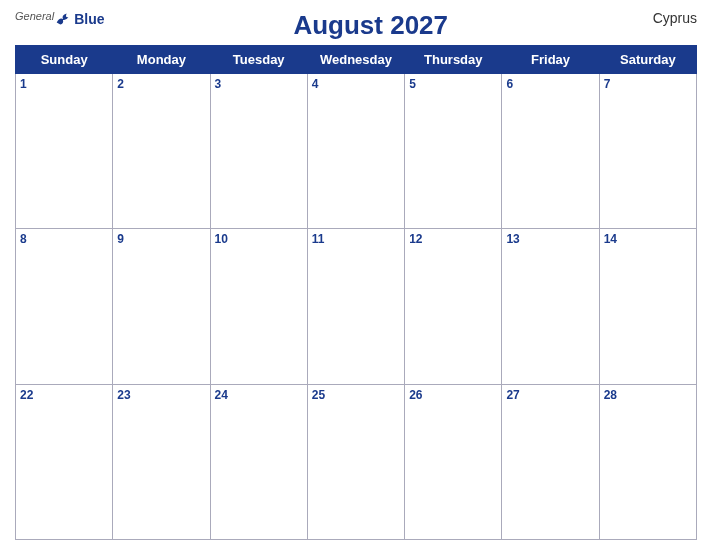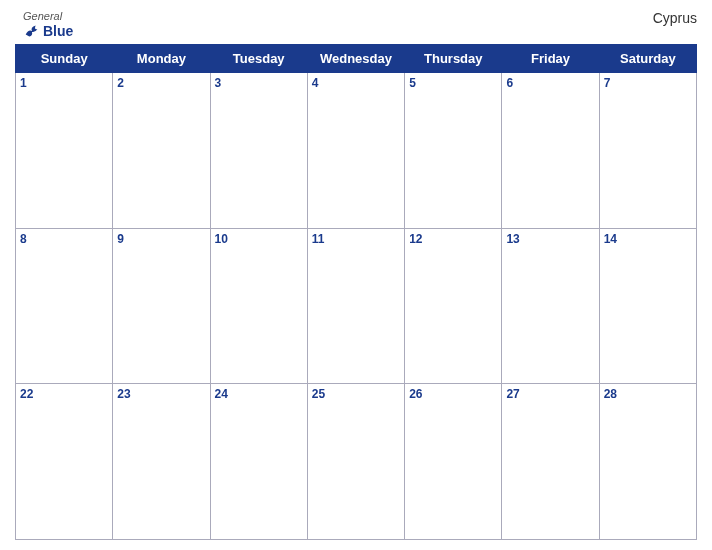--- a/index.html
+++ b/index.html
@@ -15,23 +15,22 @@
     }
     .header {
       width: 100%;
       display: flex;
       justify-content: space-between;
       align-items: flex-start;
       margin-bottom: 4px;
     }
     .logo {
       display: flex;
-      flex-direction: column;
+      flex-direction: row;
       align-items: flex-start;
-      margin-left: 8px;
     }
     .logo-general {
       font-size: 11px;
       color: #555;
       font-style: italic;
     }
     .logo-blue {
       font-size: 14px;
       font-weight: bold;
       color: #1a3a8c;
@@ -97,20 +96,21 @@
 <div class="header">
   <div class="logo">
     <span class="logo-general">General</span>
     <div class="logo-blue">
       <svg class="logo-bird" viewBox="0 0 20 20">
         <path d="M3 14 Q6 8 10 10 Q8 6 14 4 Q12 9 16 8 Q13 12 10 11 Q11 15 7 16 Z" fill="#1a3a8c"></path>
       </svg>
       <span>Blue</span>
     </div>
   </div>
+  <div class="calendar-title">August 2027</div>
   <div class="country-name">Cyprus</div>
 </div>
 
 <table class="calendar-table">
   <thead>
     <tr>
     <th>Sunday</th>
         <th>Monday</th>
         <th>Tuesday</th>
         <th>Wednesday</th>

